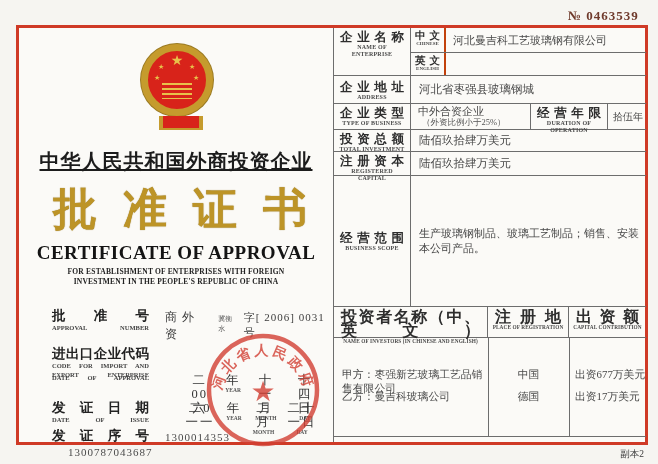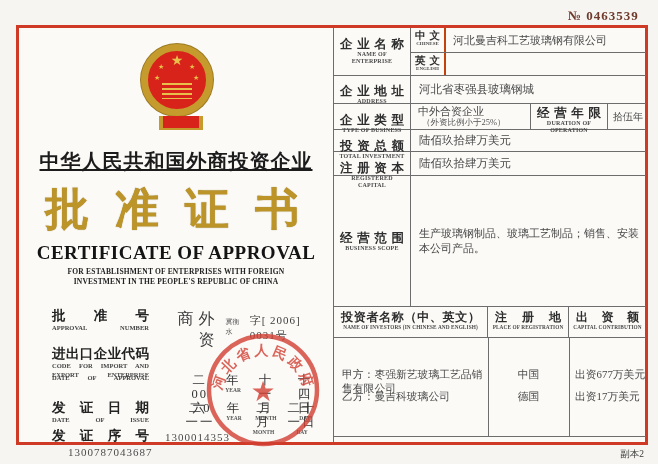--- a/index.html
+++ b/index.html
@@ -23,38 +23,38 @@
   .em-star-s{position:absolute;font-size:7px;color:#e8c14a;line-height:7px;}
   .em-s1{left:10px;top:13px;} .em-s2{left:41px;top:13px;}
   .em-s3{left:6px;top:24px;}  .em-s4{left:45px;top:24px;}
   .em-gate{position:absolute;left:14px;top:32px;width:30px;height:16px;
            background:repeating-linear-gradient(#e8c14a 0 2px,#d8231a 2px 5px);}
   .em-base{position:absolute;left:24px;top:72px;width:36px;height:12px;background:#d8231a;
            border-left:4px solid #c59b2d;border-right:4px solid #c59b2d;
            border-bottom:2px solid #c59b2d;}
   .title-cn{position:absolute;left:0;top:120px;width:314px;text-align:center;
             font-size:20px;font-weight:bold;color:#1c1c1c;letter-spacing:1px;text-decoration:underline;}
-  .cert-title{position:absolute;left:0;top:152px;width:314px;text-align:left;
+  .cert-title{position:absolute;left:0;top:152px;width:314px;text-align:right;
               font-size:44px;font-weight:bold;color:#bd9427;letter-spacing:26px;
               text-indent:26px;text-shadow:0 0 1px #8a6d1d;}
   .cert-en{position:absolute;left:0;top:214px;width:314px;text-align:center;
            font-size:19px;font-weight:bold;color:#141414;letter-spacing:.5px;}
   .cert-sub{position:absolute;left:0;width:314px;text-align:center;font-size:7.5px;
             font-weight:bold;color:#222;letter-spacing:.2px;}
   .sub1{top:239px;} .sub2{top:249px;}
   
   .f-row{position:absolute;left:33px;width:278px;display:flex;align-items:flex-start;}
   .f-label-blk{width:97px;flex:0 0 97px;}
   .f-label{display:block;font-size:13.5px;font-weight:bold;color:#222;
            text-align:justify;text-align-last:justify;line-height:14px;}
   .f-cap{display:block;font-size:6.5px;font-weight:bold;color:#444;
          text-align:justify;text-align-last:justify;line-height:8px;margin-top:1px;}
   .f-value{margin-left:16px;font-size:11px;color:#4a4a4a;}
   .apv-val{display:flex;align-items:baseline;gap:6px;}
-  .apv-pre{font-size:16px;letter-spacing:5px;color:#3d3d3d;text-align:right;}
+  .apv-pre{font-size:12px;letter-spacing:5px;color:#3d3d3d;}
   .apv-small{font-size:7px;color:#555;}
   .apv-rest{font-size:11px;letter-spacing:1px;color:#3d3d3d;}
   .mono-val{font-size:11px;letter-spacing:1px;color:#4a4a4a;margin-top:2px;}
   .date-val{display:flex;align-items:flex-start;margin-left:36px;}
   .du{display:inline-block;text-align:center;margin-right:11px;}
   .du-main{display:block;font-size:12.5px;color:#333;letter-spacing:2px;line-height:14px;}
   .du-cap{display:block;font-size:5.5px;font-weight:bold;color:#555;line-height:7px;}
   .row-apv{top:281px;} .row-code{top:319px;flex-direction:column;} .row-adate{top:345px;}
   .row-idate{top:373px;} .row-serial{top:401px;}
   
@@ -62,21 +62,21 @@
         pointer-events:none;}
   
   .sheet{position:absolute;left:314px;top:0;width:312px;height:414px;
          border-left:1px solid #6d6d6d;}
   .t-row{position:absolute;left:0;width:312px;border-bottom:1px solid #6d6d6d;
          box-sizing:border-box;}
   .r1{top:0;height:48px;} .r2{top:48px;height:28px;} .r3{top:76px;height:26px;}
   .r4{top:102px;height:22px;} .r5{top:124px;height:24px;} .r6{top:148px;height:131px;}
   .r7{top:279px;height:31px;} .r8{top:310px;height:99px;}
   .t-label{position:absolute;left:0;top:0;bottom:0;width:77px;
-           border-right:1px solid #6d6d6d;box-sizing:border-box;padding-top:9px;}
+           border-right:1px solid #6d6d6d;box-sizing:border-box;padding-top:2px;}
   .zh{display:block;margin:0 6px;font-size:12.5px;font-weight:bold;color:#2e2e2e;
       text-align:justify;text-align-last:justify;line-height:14px;}
   .en{display:block;margin:0 3px;font-size:6px;font-weight:bold;color:#4a4a4a;
       text-align:center;line-height:7px;letter-spacing:.2px;}
   .t-val{position:absolute;left:77px;right:0;top:0;bottom:0;display:flex;
          align-items:center;padding-left:8px;font-size:11.5px;color:#474747;}
   .vcenter{display:flex;flex-direction:column;justify-content:center;}
   
   .sub-row{position:absolute;left:77px;right:0;box-sizing:border-box;}
   .sr-top{top:0;height:25px;border-bottom:1px solid #6d6d6d;}
@@ -99,21 +99,21 @@
   .r3-dval{position:absolute;left:274px;right:0;top:0;bottom:0;display:flex;
            align-items:center;padding-left:5px;font-size:10px;color:#474747;}
   
   .r6 .t-label{display:flex;flex-direction:column;justify-content:center;padding-top:0;}
   .r6 .t-val{font-size:11px;line-height:15px;padding-right:6px;}
   
   .inv-hcell{position:absolute;top:0;bottom:0;box-sizing:border-box;padding-top:3px;}
   .ih-name{left:0;width:154px;border-right:1px solid #6d6d6d;}
   .ih-place{left:154px;width:81px;border-right:1px solid #6d6d6d;}
   .ih-contrib{left:235px;width:77px;}
-  .ih-zh{display:block;margin:0 7px;font-size:12px;font-weight:bold;color:#2e2e2e;
+  .ih-zh{display:block;margin:0 7px;font-size:16px;font-weight:bold;color:#2e2e2e;
          text-align:justify;text-align-last:justify;line-height:14px;}
   .ih-en{display:block;font-size:5.3px;font-weight:bold;color:#4a4a4a;text-align:center;
          line-height:7px;letter-spacing:.1px;}
   .inv-vline{position:absolute;top:0;bottom:0;width:0;border-left:1px solid #6d6d6d;}
   .vl1{left:154px;} .vl2{left:235px;}
   .inv-row{position:absolute;left:0;right:0;display:flex;font-size:10.8px;color:#474747;}
   .inv-r1{top:30px;} .inv-r2{top:52px;}
   .inv-name{width:154px;box-sizing:border-box;padding-left:8px;}
   .inv-place{width:81px;text-align:center;}
   .inv-contrib{width:77px;box-sizing:border-box;padding-left:6px;}

